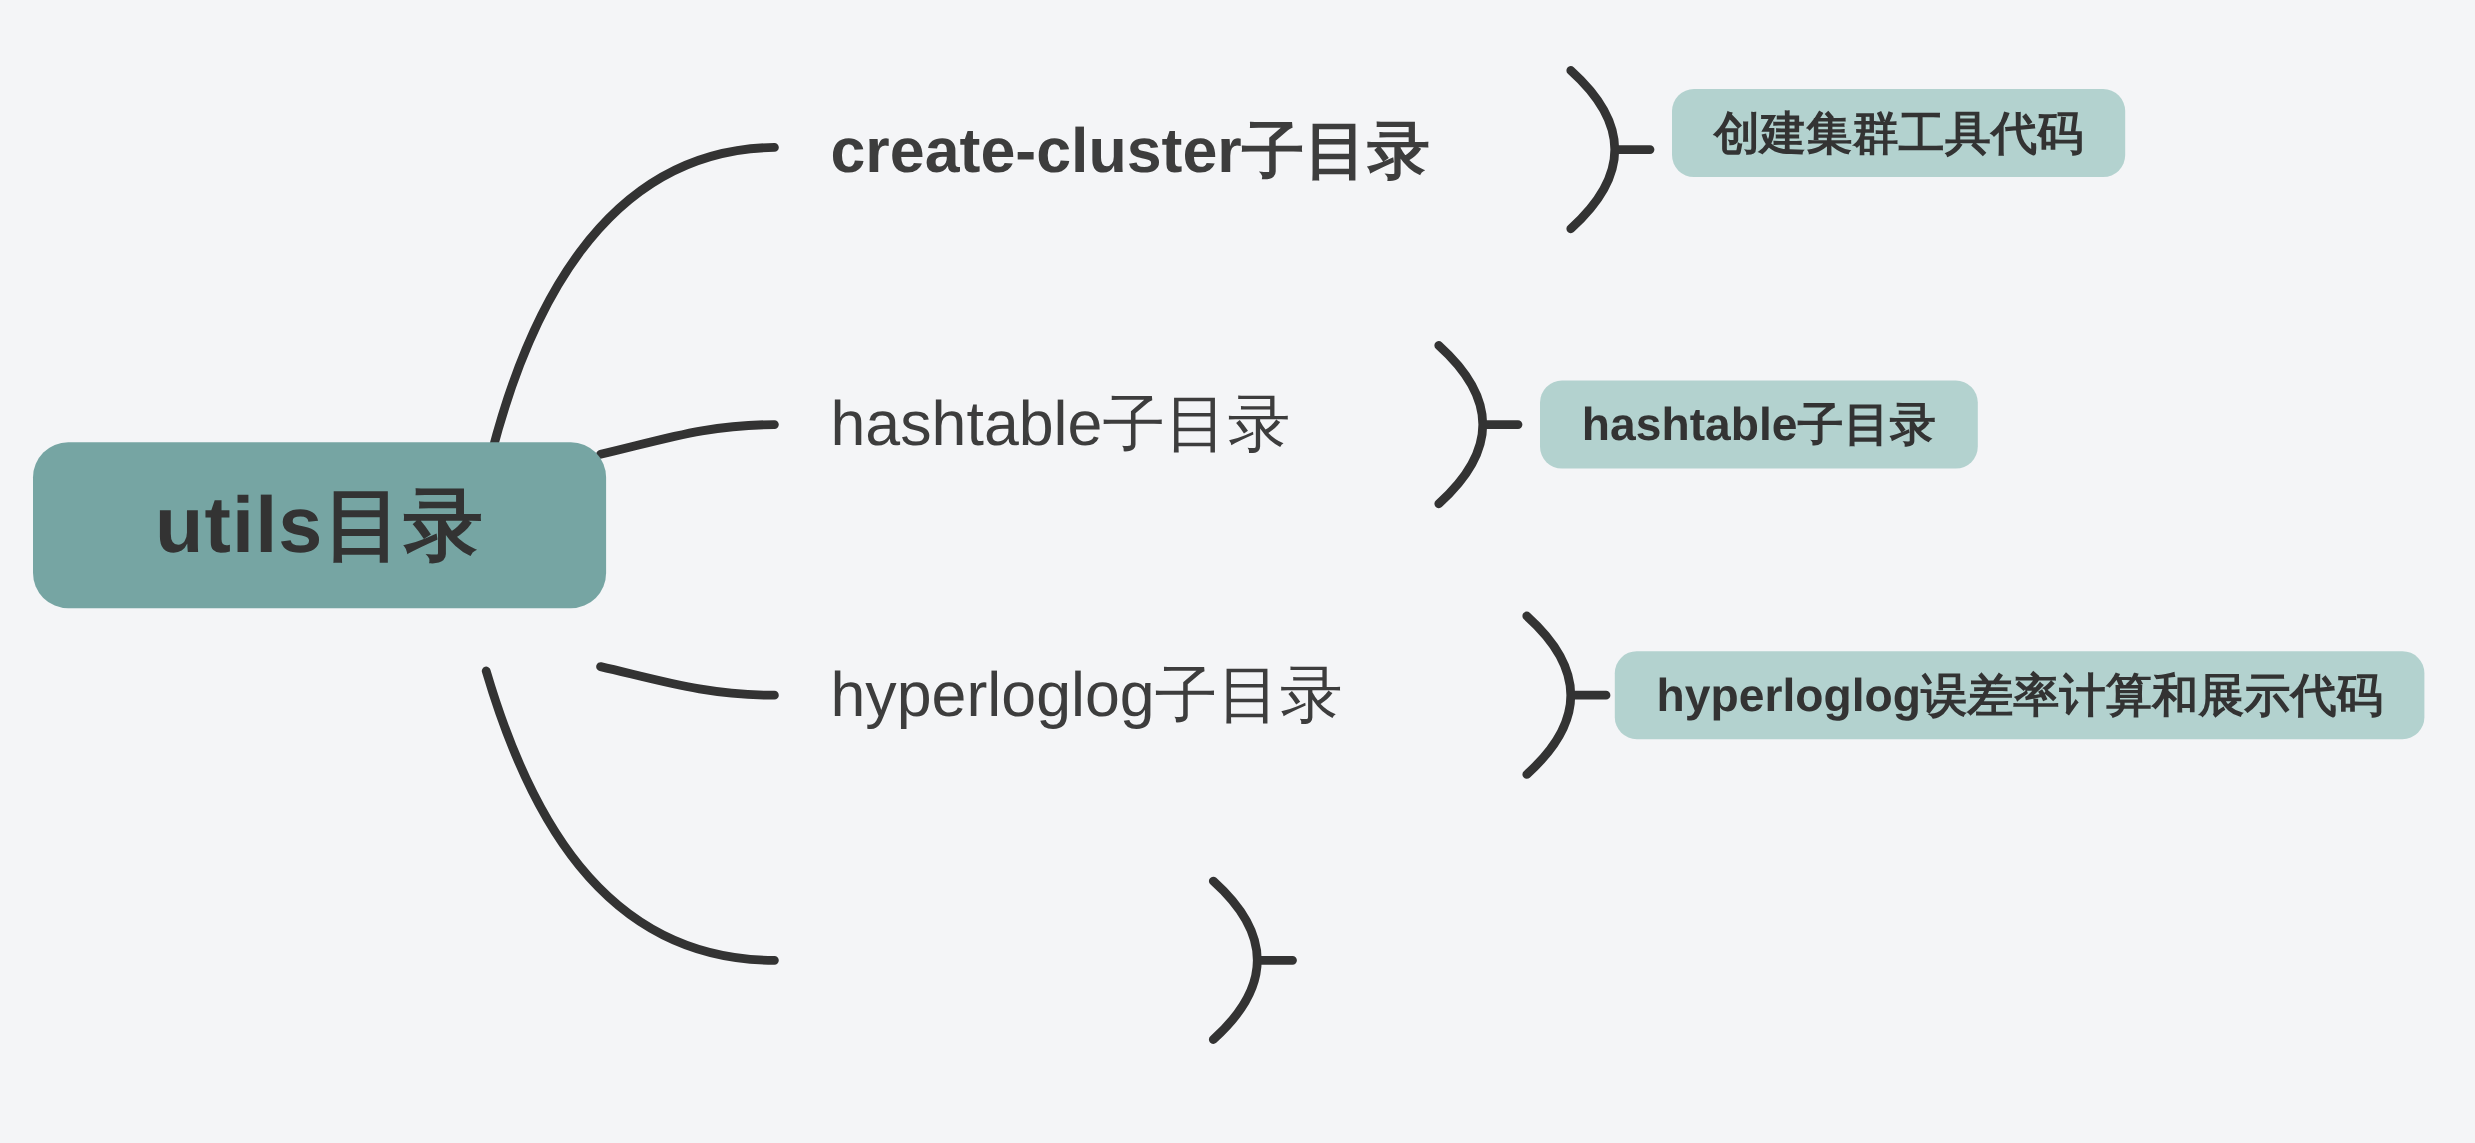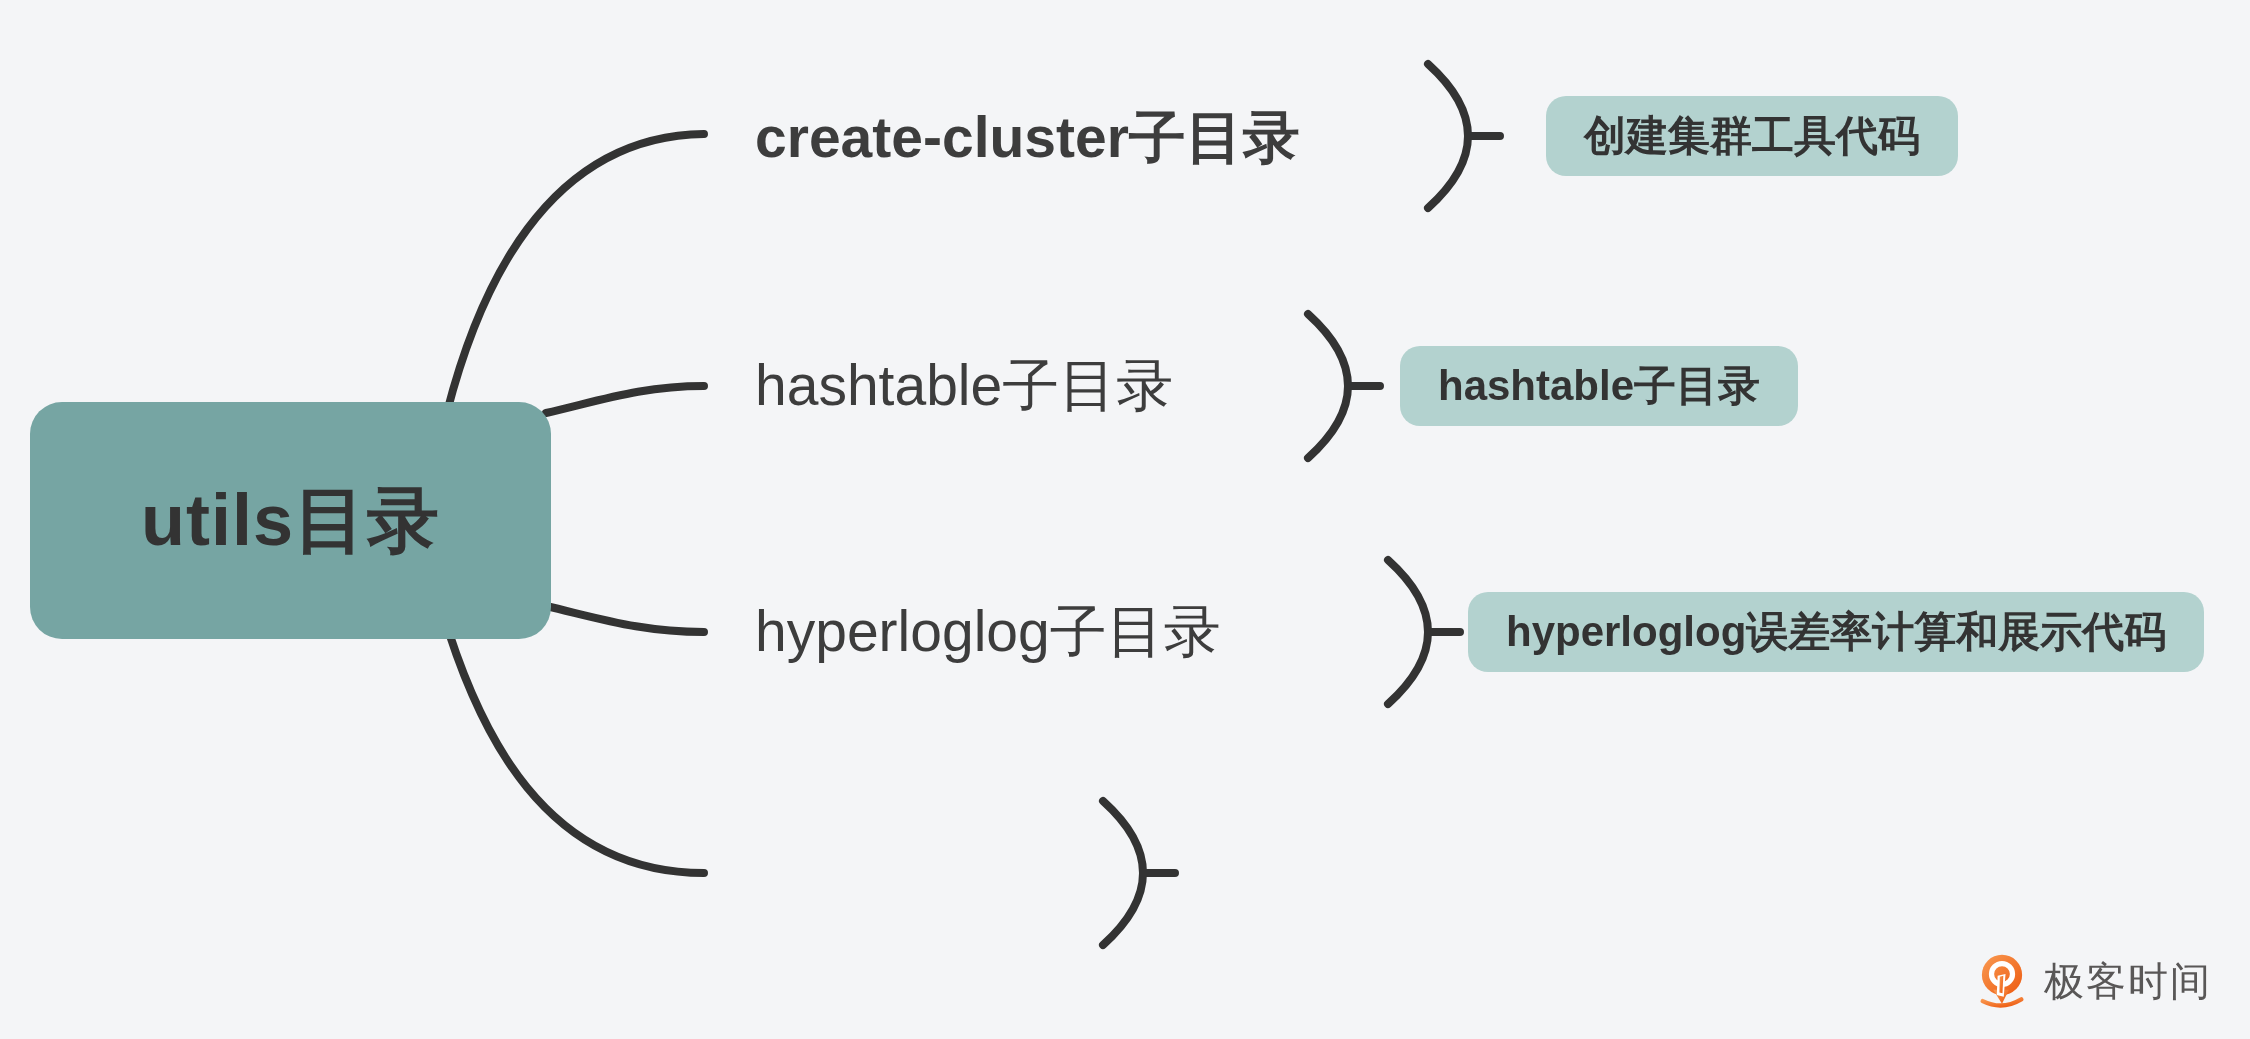--- a/index.html
+++ b/index.html
@@ -16,21 +16,21 @@
   svg.links{position:absolute;left:0;top:0;width:2250px;height:1039px;}
   .branch-curve,.summary-brace{
     fill:none;
     stroke:var(--ink,#333333);
     stroke-width:8;
     stroke-linecap:round;
   }
   .root-node{
     position:absolute;
     left:30px;top:402px;
-    width:521px;height:237px;
+    width:521px;height:151px;
     background:var(--root-fill,#76A5A3);
     border-radius:32px;
     display:flex;align-items:center;justify-content:center;
   }
   .root-node .root-label{
     font-size:72px;
     font-weight:700;
     color:var(--ink,#333333);
     letter-spacing:1px;
   }
@@ -86,39 +86,18 @@
   </svg>
 
   <div class="root-node">
     <span class="root-label">utils目录</span>
   </div>
 
   <div class="branch-label" style="top:138px;font-weight:bold;">create-cluster子目录</div>
   <div class="branch-label" style="top:386px;">hashtable子目录</div>
   <div class="branch-label" style="top:632px;">hyperloglog子目录</div>
 
-  <div class="summary-badge" style="left:1520px;top:96px;margin-left:26px;">创建集群工具代码</div>
+  <div class="summary-badge" style="left:1520px;top:81px;">创建集群工具代码</div>
   <div class="summary-badge" style="left:1400px;top:346px;">hashtable子目录</div>
   <div class="summary-badge" style="left:1468px;top:592px;">hyperloglog误差率计算和展示代码</div>
 
-  <div class="watermark">
-    <svg width="56" height="60" viewBox="0 0 64 68">
-      <defs>
-        <linearGradient id="gk" x1="0" y1="0" x2="1" y2="1">
-          <stop offset="0" stop-color="#F99A52"></stop>
-          <stop offset="1" stop-color="#ED5A10"></stop>
-        </linearGradient>
-      </defs>
-
-      <circle cx="32" cy="27" r="23" fill="url(#gk)"></circle>
-      <polygon points="22,44 32,60 40,44" fill="url(#gk)"></polygon>
-
-      <circle cx="32" cy="26" r="12" fill="none" stroke="#FFFFFF" stroke-width="6"></circle>
-
-      <polygon points="27,28 36,26 34,52 26,50" fill="#FFFFFF"></polygon>
-      <polygon points="29.5,29 33.5,28 32.5,48 29,47" fill="url(#gk)"></polygon>
-
-      <path d="M 10,57 Q 32,68 54,55" fill="none" stroke="url(#gk)" stroke-width="5" stroke-linecap="round"></path>
-    </svg>
-    <span class="brand-name">极客时间</span>
-  </div>
 
 </div>
 
 </body></html>

